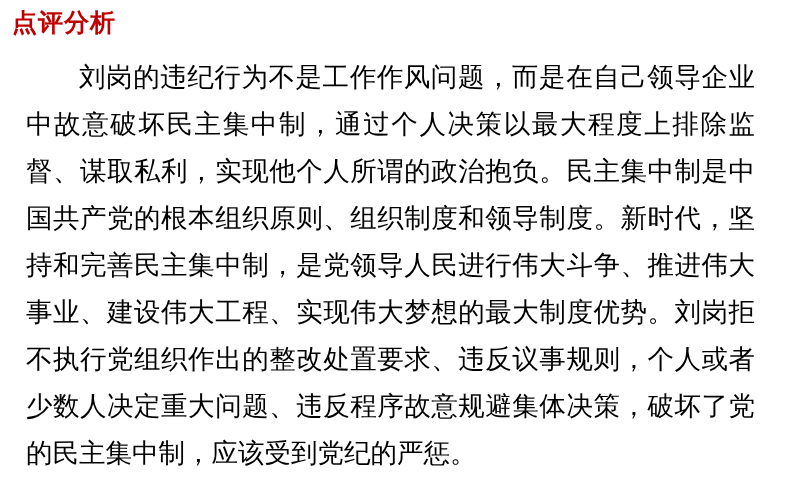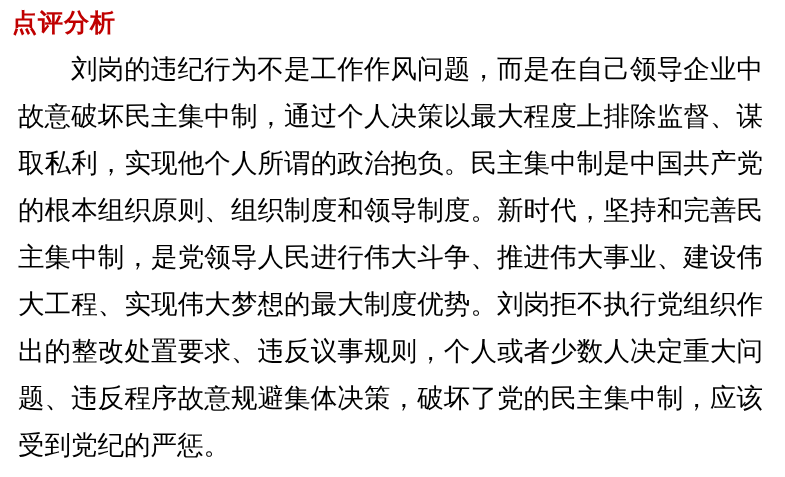--- a/index.html
+++ b/index.html
@@ -29,21 +29,21 @@
     margin: 0 0 6px 2px;
     font-family: "Liberation Serif", "DejaVu Serif", serif;
   }
   .body-text {
     font-size: 26.5px;
     line-height: 47px;
     color: #000000;
     text-align: justify;
     text-justify: inter-ideograph;
     text-indent: 2em;
-    margin: 8px;
+    margin: 16px;
     letter-spacing: 0px;
     font-family: "Liberation Serif", "DejaVu Serif", serif;
   }
 </style>
 </head>
 <body>
 
 <div class="page">
   <h2 class="section-title">点评分析</h2>
   <p class="body-text">刘岗的违纪行为不是工作作风问题，而是在自己领导企业中故意破坏民主集中制，通过个人决策以最大程度上排除监督、谋取私利，实现他个人所谓的政治抱负。民主集中制是中国共产党的根本组织原则、组织制度和领导制度。新时代，坚持和完善民主集中制，是党领导人民进行伟大斗争、推进伟大事业、建设伟大工程、实现伟大梦想的最大制度优势。刘岗拒不执行党组织作出的整改处置要求、违反议事规则，个人或者少数人决定重大问题、违反程序故意规避集体决策，破坏了党的民主集中制，应该受到党纪的严惩。</p>

